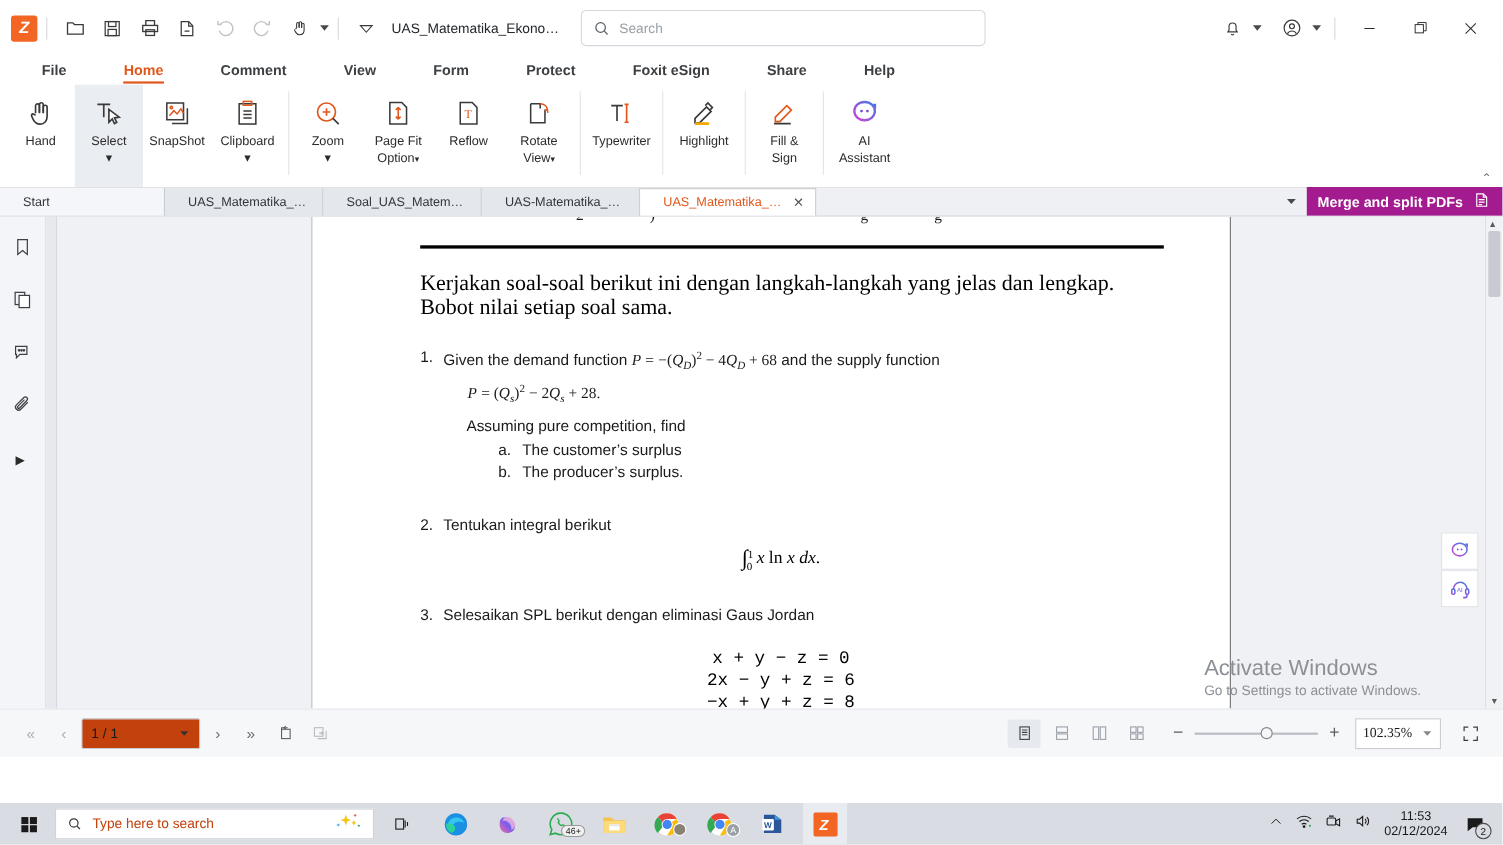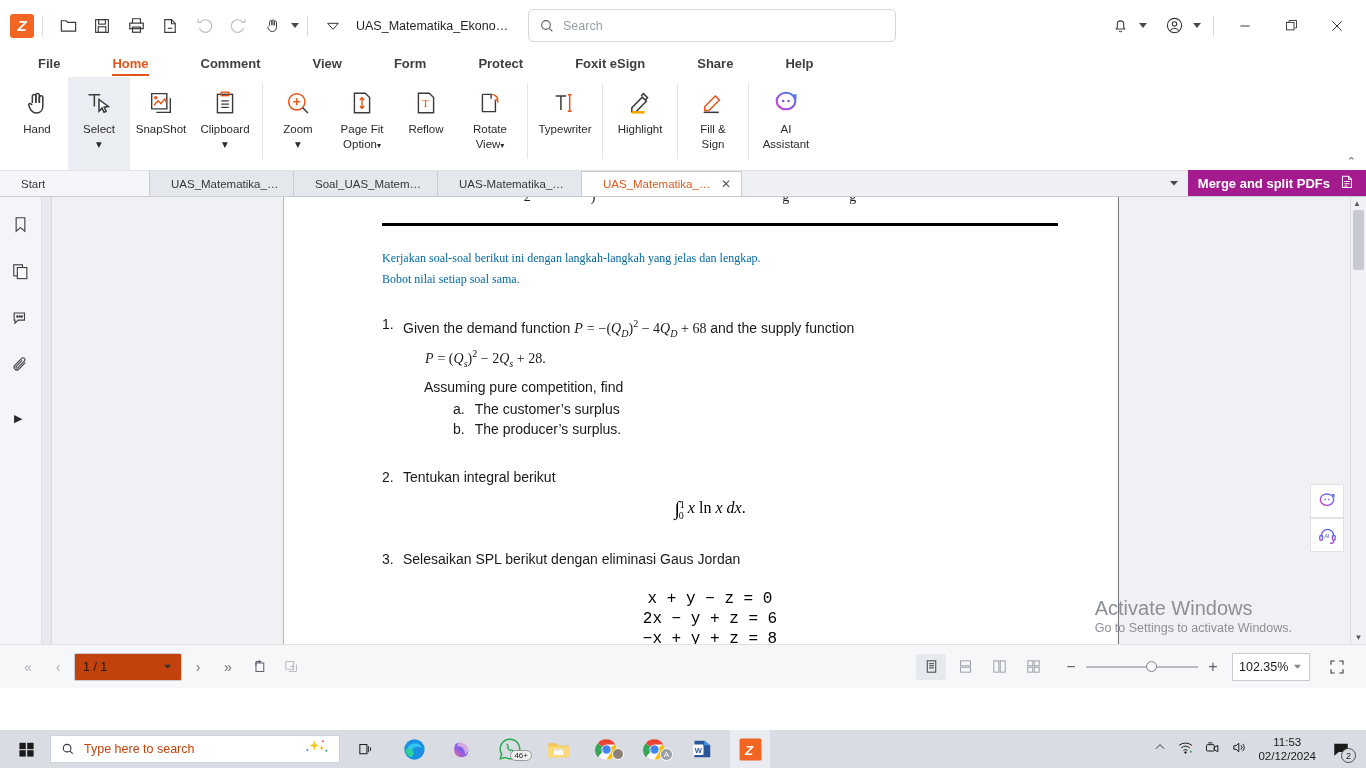--- a/index.html
+++ b/index.html
@@ -99,21 +99,21 @@
   .panel-strip { width:10px; background:#e7e9ee; border-right:1px solid #d5d8de;}
   .docview { flex:1; position:relative; overflow:hidden; background:#f0f1f4; display:flex; justify-content:center;}
   .page {
     width:836px; background:#fff; border-left:1px solid #b9bcc2; border-right:1px solid #6f7278;
     position:relative; padding:0 0 0 0;
   }
   .page-inner { padding: 0 60px 0 98px; font-family:"Liberation Serif", serif; color:#000; }
   .clip-top { height:18px; overflow:hidden; position:relative; }
   .clip-top .cut { position:absolute; top:-8px; left:0; right:0; text-align:center; font-size:14px; color:#1a1a1a; letter-spacing:60px;}
   .hrule { height:3px; background:#000; margin:8px 0 22px 0; }
-  .p-line { font-family:"Liberation Serif", serif; font-size:12px; line-height:21px; color:#0369a1; }
+  .p-line { font-family:"Liberation Serif", serif; font-size:20px; line-height:21px; color:#000000; }
   .q-list { margin-top:24px; }
   .q { display:flex; gap:7px; font-family:"Liberation Sans", sans-serif; font-size:14px; color:#1a1a1a; line-height:20px; }
   .q .num { width:14px; flex:0 0 auto; }
   .math { font-family:"Liberation Serif", serif; font-style:italic; }
   .mathup { font-family:"Liberation Serif", serif; font-style:normal; }
   sub { font-size:0.72em; font-style:italic; }
   sup { font-size:0.72em; }
   .indent1 { margin-left:21px; }
   .sub-list { margin-left:50px; margin-top:2px; }
   .sub-item { display:flex; gap:10px; font-size:14px; line-height:20px; }
@@ -147,21 +147,21 @@
   }
   .pagebox .pcaret { margin-left:auto; }
   .sb-icon { width:30px; height:28px; display:flex; align-items:center; justify-content:center; color:#5b6067; }
   .sb-icon.dim { color:#b7bbc2; }
   .sb-right { margin-left:auto; display:flex; align-items:center; gap:4px; }
   .viewbtn { width:30px; height:26px; display:flex; align-items:center; justify-content:center; color:#9aa0a8; border-radius:3px;}
   .viewbtn.active { background:#e6e9ee; color:#3b3f45; }
   .zoomslider { display:flex; align-items:center; gap:8px; margin-left:12px; }
   .zline { width:112px; height:2px; background:#b9bdc4; position:relative; }
   .zknob { position:absolute; left:60px; top:-5px; width:11px; height:11px; border:1.6px solid #7f858d; border-radius:50%; background:#f6f7f9; }
-  .zoombox { width:78px; height:28px; border:1px solid #c9ccd2; background:#fff; display:flex; align-items:center; padding:0 6px; font-size:12.5px; color:#1a1a1a; margin-left:8px; }
+  .zoombox { width:78px; height:28px; border:1px solid #c9ccd2; background:#fff; display:flex; align-items:center; padding:0 6px; font-size:12.5px; color:#1a1a1a; margin-left:8px;font-family:Liberation Serif, serif; }
   .zoombox .zcaret { margin-left:auto; color:#888; }
   .plusminus { font-size:16px; color:#5b6067; width:14px; text-align:center; }
 
   
   .taskbar {
     position:absolute; left:0; bottom:0; width:1366px; height:38px;
     background:#d9dde3; display:flex; align-items:center; padding:0 4px;
   }
   .startbtn { width:44px; height:38px; display:flex; align-items:center; justify-content:center; }
   .tb-search {

